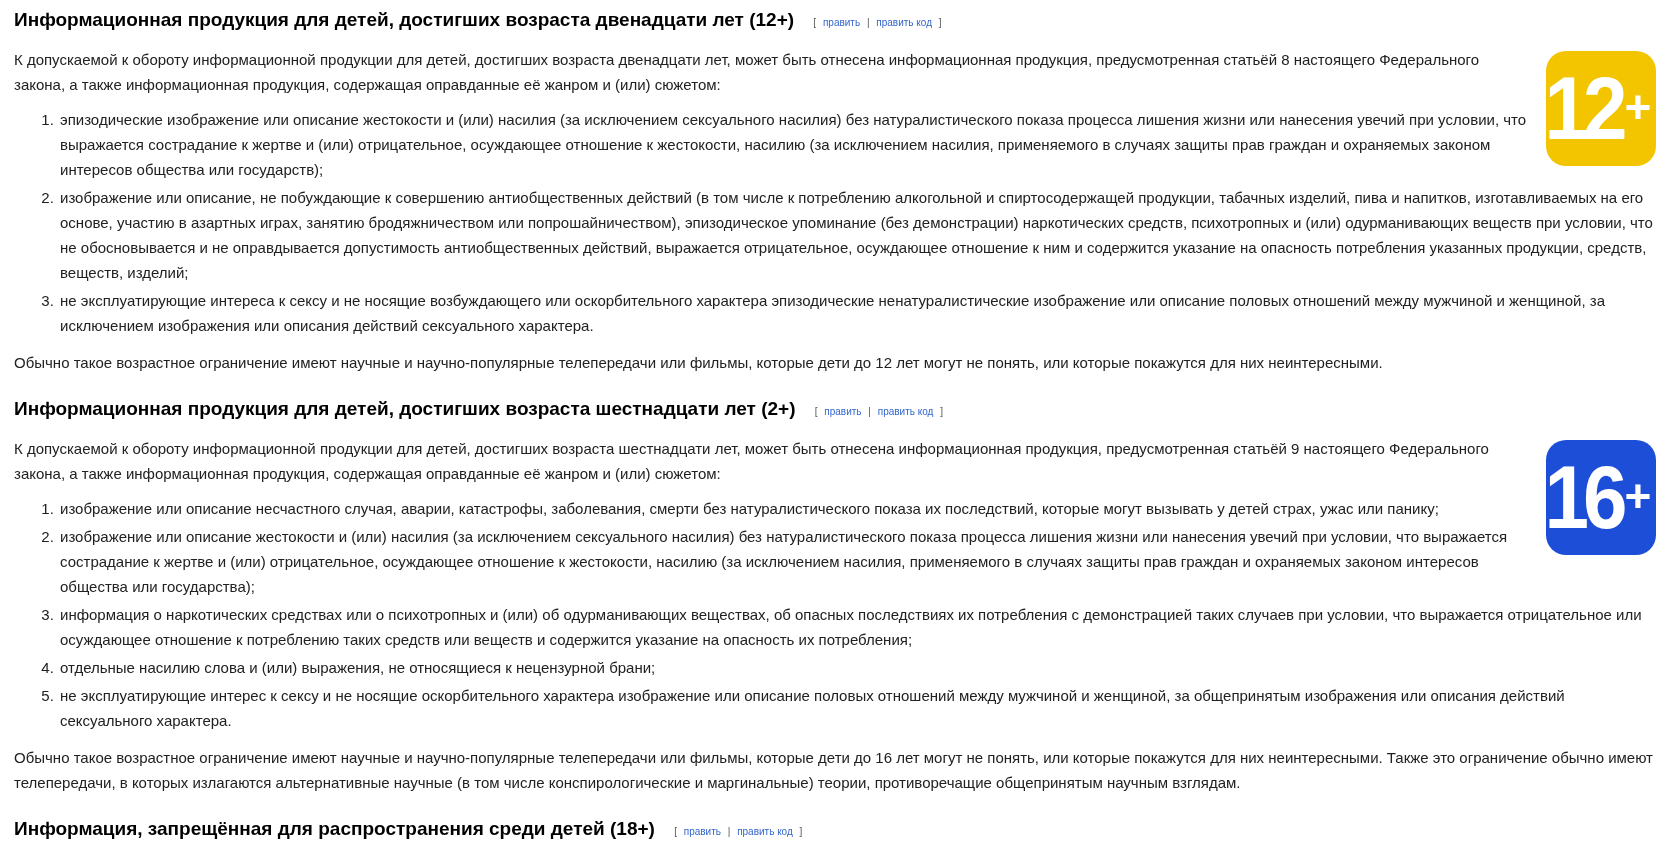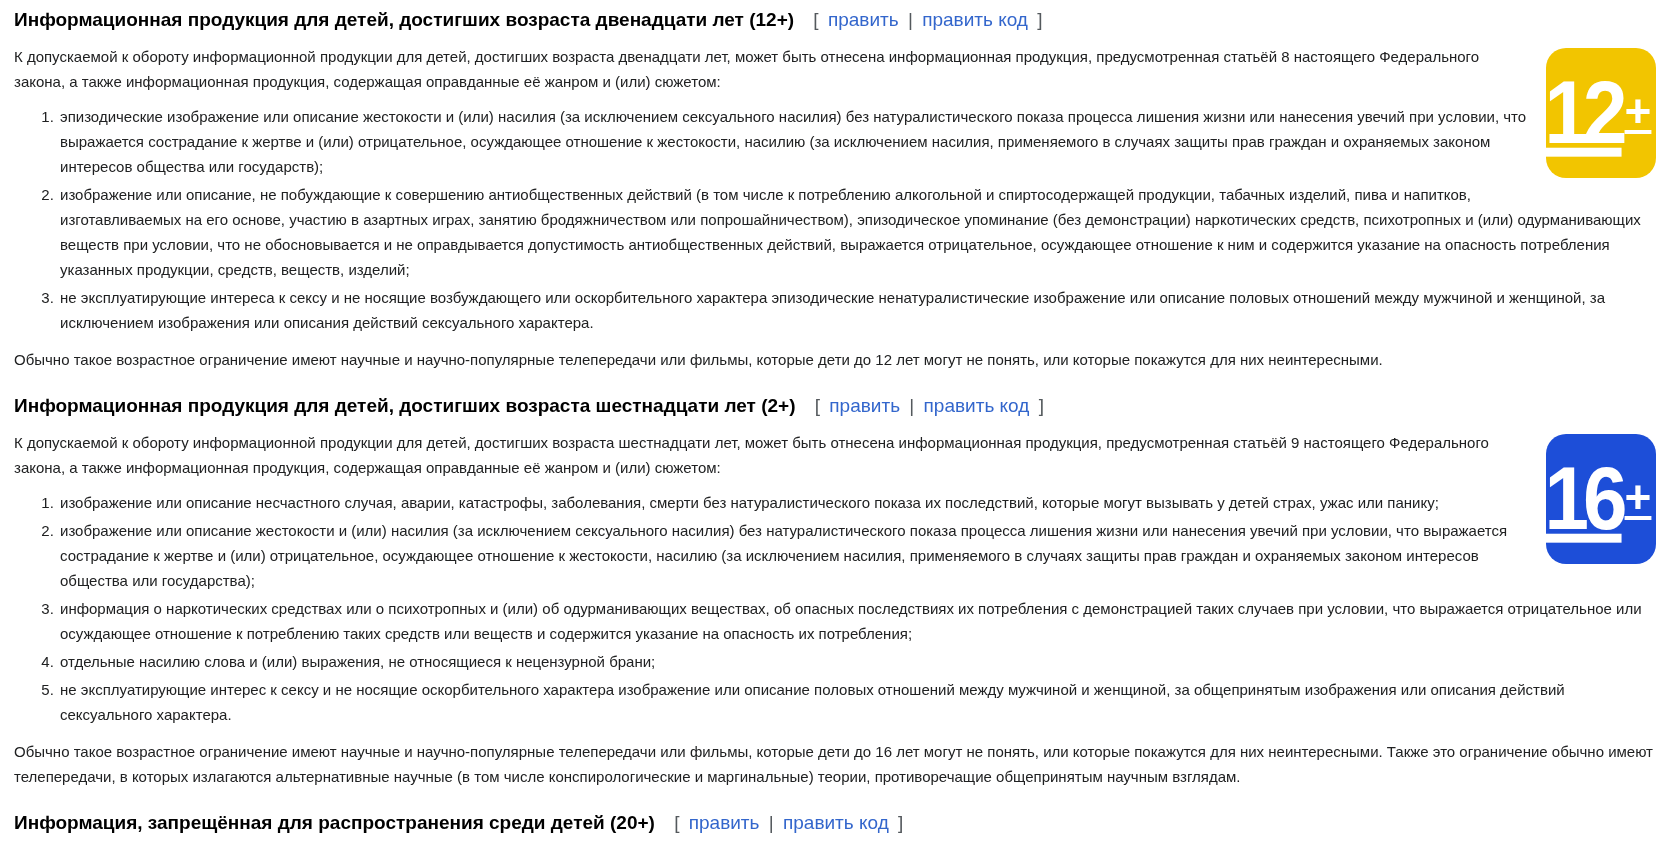--- a/index.html
+++ b/index.html
@@ -17,49 +17,48 @@
   .section::after { content:""; display:block; clear:none; }
   h2.section-heading {
     font-size: 19px;
     line-height: 24px;
     font-weight: 700;
     margin: 22px 0 12px 0;
     color: #000;
   }
   .section:first-child h2.section-heading { margin-top: 2px; }
   .editsection {
-    font-size: 19px;
+    font-size: 10px;
     font-weight: 400;
     margin-left: 14px;
     color: #3366cc;
     white-space: nowrap;
   }
   .editsection .bracket, .editsection .pipe { color: #54595d; }
   .editsection a {
     color: #3366cc;
     text-decoration: none;
     cursor: pointer;
     margin: 0 4px;
   }
   p { margin: 10px 0; }
   ol.rules-list { margin: 10px 0 12px 0; padding-left: 44px; }
   ol.rules-list li { margin: 3px 0; padding-left: 2px; }
   .age-badge {
     float: right;
     width: 110px;
-    height: 130px;
+    height: 115px;
     border-radius: 20px;
     display: flex;
     align-items: center;
     justify-content: center;
     color: #ffffff;
     margin: 4px 0 12px 12px;
     user-select: none;
     cursor: pointer;
-    text-decoration: underline;
   }
   .age-badge .num {
     font-weight: 700;
     font-size: 80px;
     line-height: 1;
     letter-spacing: -6px;
     transform: scaleY(1.12);
     margin-left: -6px;
   }
   .age-badge .plus {
@@ -119,21 +118,21 @@
         <li>изображение или описание жестокости и (или) насилия (за исключением сексуального насилия) без натуралистического показа процесса лишения жизни или нанесения увечий при условии, что выражается сострадание к жертве и (или) отрицательное, осуждающее отношение к жестокости, насилию (за исключением насилия, применяемого в случаях защиты прав граждан и охраняемых законом интересов общества или государства);</li>
         <li>информация о наркотических средствах или о психотропных и (или) об одурманивающих веществах, об опасных последствиях их потребления с демонстрацией таких случаев при условии, что выражается отрицательное или осуждающее отношение к потреблению таких средств или веществ и содержится указание на опасность их потребления;</li>
         <li>отдельные насилию слова и (или) выражения, не относящиеся к нецензурной брани;</li>
         <li>не эксплуатирующие интерес к сексу и не носящие оскорбительного характера изображение или описание половых отношений между мужчиной и женщиной, за общепринятым изображения или описания действий сексуального характера.</li>
       </ol>
     <p>Обычно такое возрастное ограничение имеют научные и научно-популярные телепередачи или фильмы, которые дети до 16 лет могут не понять, или которые покажутся для них неинтересными. Также это ограничение обычно имеют телепередачи, в которых излагаются альтернативные научные (в том числе конспирологические и маргинальные) теории, противоречащие общепринятым научным взглядам.</p>
   </div>
 
   <div class="section">
     <h2 class="section-heading">
-      <span>Информация, запрещённая для распространения среди детей (20+)</span>
+      <span>Информация, запрещённая для распространения среди детей (18+)</span>
       <span class="editsection">
         <span class="bracket">[</span>
         <a>править</a>
         <span class="pipe">|</span>
         <a>править код</a>
         <span class="bracket">]</span>
       </span>
     </h2>
 
   </div>

